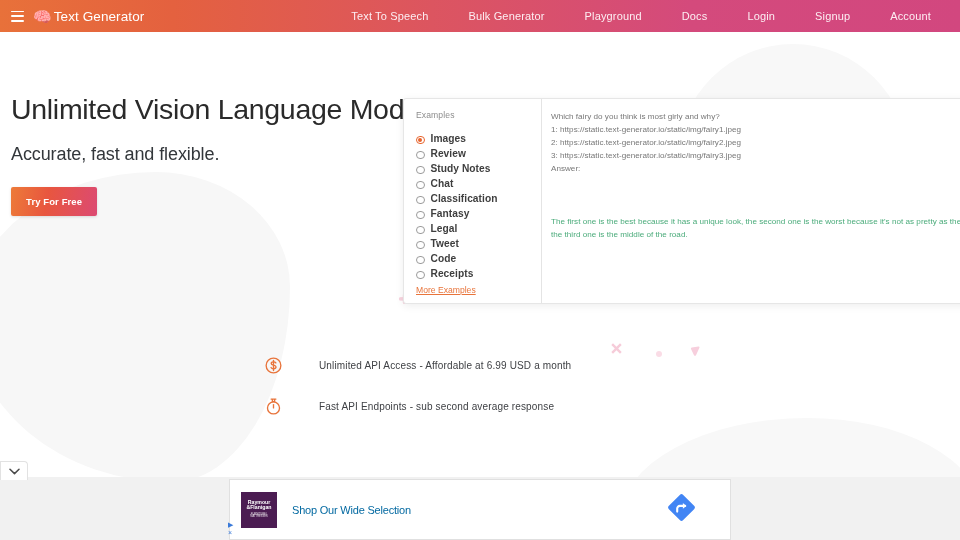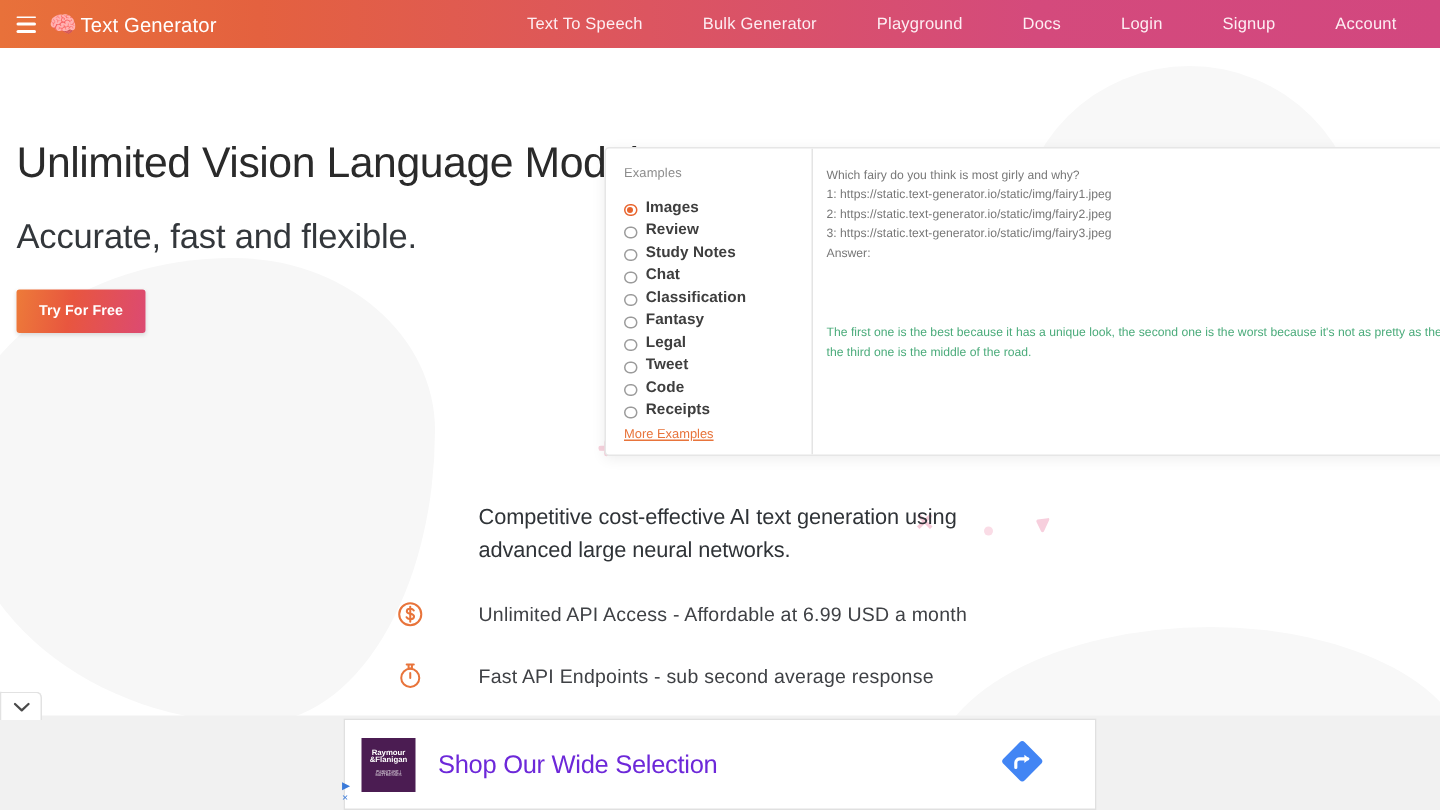--- a/index.html
+++ b/index.html
@@ -61,21 +61,21 @@
   .deco-dot { left: 656px; top: 351px; width: 6px; height: 6px; background: #fadce6; border-radius: 50%; }
   .deco-tri { left: 687px; top: 343px; width: 13px; height: 12px; }
 
   
   .hero { position: absolute; left: 11px; top: 92px; z-index: 5; }
   .hero h1 {
     font-size: 28.5px; font-weight: 400; color: #2a2a2a;
     letter-spacing: -.3px; line-height: 1.2;
   }
   .hero h2 {
-    font-size: 23px; font-weight: 400; color: #33373b;
+    font-size: 18px; font-weight: 400; color: #33373b;
     margin-top: 18px; letter-spacing: -.1px;
   }
   .cta {
     display: inline-block; margin-top: 22px;
     padding: 9px 15px; border: none; cursor: pointer;
     background: linear-gradient(100deg, #ed7b39 0%, #e8563f 42%, #dc4a72 100%);
     color: #fff; font-size: 9.5px; font-weight: 700;
     font-family: "Liberation Sans", sans-serif;
     border-radius: 2px; letter-spacing: .1px;
     box-shadow: 0 1px 3px rgba(0,0,0,.12);
@@ -121,21 +121,21 @@
   .out-answer { font-size: 8.1px; color: #4aab7a; line-height: 1.62; letter-spacing: .02px; margin-top: 39px; }
 
   
   .features { position: absolute; left: 258px; top: 334px; z-index: 5; width: 420px; }
   .feature-head {
     font-size: 14.5px; color: #2f3337; line-height: 1.52; font-weight: 400;
     padding-left: 61px; letter-spacing: -.05px;
   }
   .feature-row { display: flex; align-items: center; gap: 0; margin-top: 22px; }
   .feat-icon { width: 61px; flex: 0 0 61px; display: flex; justify-content: flex-start; padding-left: 6px; }
-  .feat-text { font-size: 13px; color: #3f4145; letter-spacing: .15px; }
+  .feat-text { font-size: 10px; color: #3f4145; letter-spacing: .15px; }
 
   
   .chev-tab {
     position: absolute; left: 0; top: 461px;
     width: 28px; height: 19px;
     background: #fff; border: 1px solid #e2e2e2; border-bottom: none;
     border-radius: 0 4px 0 0;
     display: flex; align-items: center; justify-content: center;
     cursor: pointer; z-index: 30;
   }
@@ -157,21 +157,21 @@
     width: 36px; height: 36px; flex: 0 0 36px; margin-left: 11px;
     background: #4b1c52; color: #fff;
     display: flex; flex-direction: column; align-items: center; justify-content: center;
     text-align: center; line-height: 1.05; overflow: hidden;
   }
   .ad-logo-l1 { font-size: 5.2px; font-weight: 700; }
   .ad-logo-l2 { font-size: 5.2px; font-weight: 700; }
   .ad-logo-l3 { font-size: 2.6px; margin-top: 3px; opacity: .85; }
   .ad-logo-l4 { font-size: 2.6px; opacity: .85; }
   .ad-text { margin-left: 15px; }
-  .ad-title { font-size: 17px; color: #6d28d9; font-weight: 400; letter-spacing: -.2px; }
+  .ad-title { font-size: 11px; color: #0369a1; font-weight: 400; letter-spacing: -.2px; }
   .ad-sub { font-size: 14.5px; color: #2b6ce8; margin-top: 2px; letter-spacing: -.2px; }
   .ad-arrow { margin-left: auto; margin-right: 34px; }
   .ad-adchoices {
     position: absolute; left: 228px; top: 521px; z-index: 27;
     display: flex; flex-direction: column; gap: 1px;
   }
   .ad-ac-tri { font-size: 7px; color: #3a7ad9; line-height: 1; }
   .ad-ac-x { font-size: 7px; color: #3a7ad9; line-height: 1; }
 </style>
 </head>
@@ -282,21 +282,20 @@
       <div class="out-line">Which fairy do you think is most girly and why?</div>
       <div class="out-line">1: https://static.text-generator.io/static/img/fairy1.jpeg</div>
       <div class="out-line">2: https://static.text-generator.io/static/img/fairy2.jpeg</div>
       <div class="out-line">3: https://static.text-generator.io/static/img/fairy3.jpeg</div>
       <div class="out-line">Answer:</div>
       <div class="out-answer">The first one is the best because it has a unique look, the second one is the worst because it's not as pretty as the first one, and the third one is the middle of the road.</div>
     </div>
   </div>
 
   <div class="features">
-    <div class="feature-head">Competitive cost-effective AI text generation using advanced large neural networks.</div>
 
     <div class="feature-row">
       <span class="feat-icon">
         <svg width="19" height="19" viewBox="0 0 24 24" fill="none" stroke="#e8743b" stroke-width="1.7">
           <circle cx="12" cy="12" r="9.3"></circle>
           <path d="M15 8.8c-.6-.9-1.7-1.4-3-1.4-1.7 0-2.9.8-2.9 2 0 1.3 1.1 1.8 3 2.2 2 .4 3.1 1 3.1 2.3 0 1.3-1.3 2.2-3.1 2.2-1.5 0-2.7-.6-3.2-1.6" stroke-linecap="round"></path>
           <path d="M12 5.6v12.8" stroke-linecap="round"></path>
         </svg>
       </span>
       <span class="feat-text">Unlimited API Access - Affordable at 6.99 USD a month</span>

